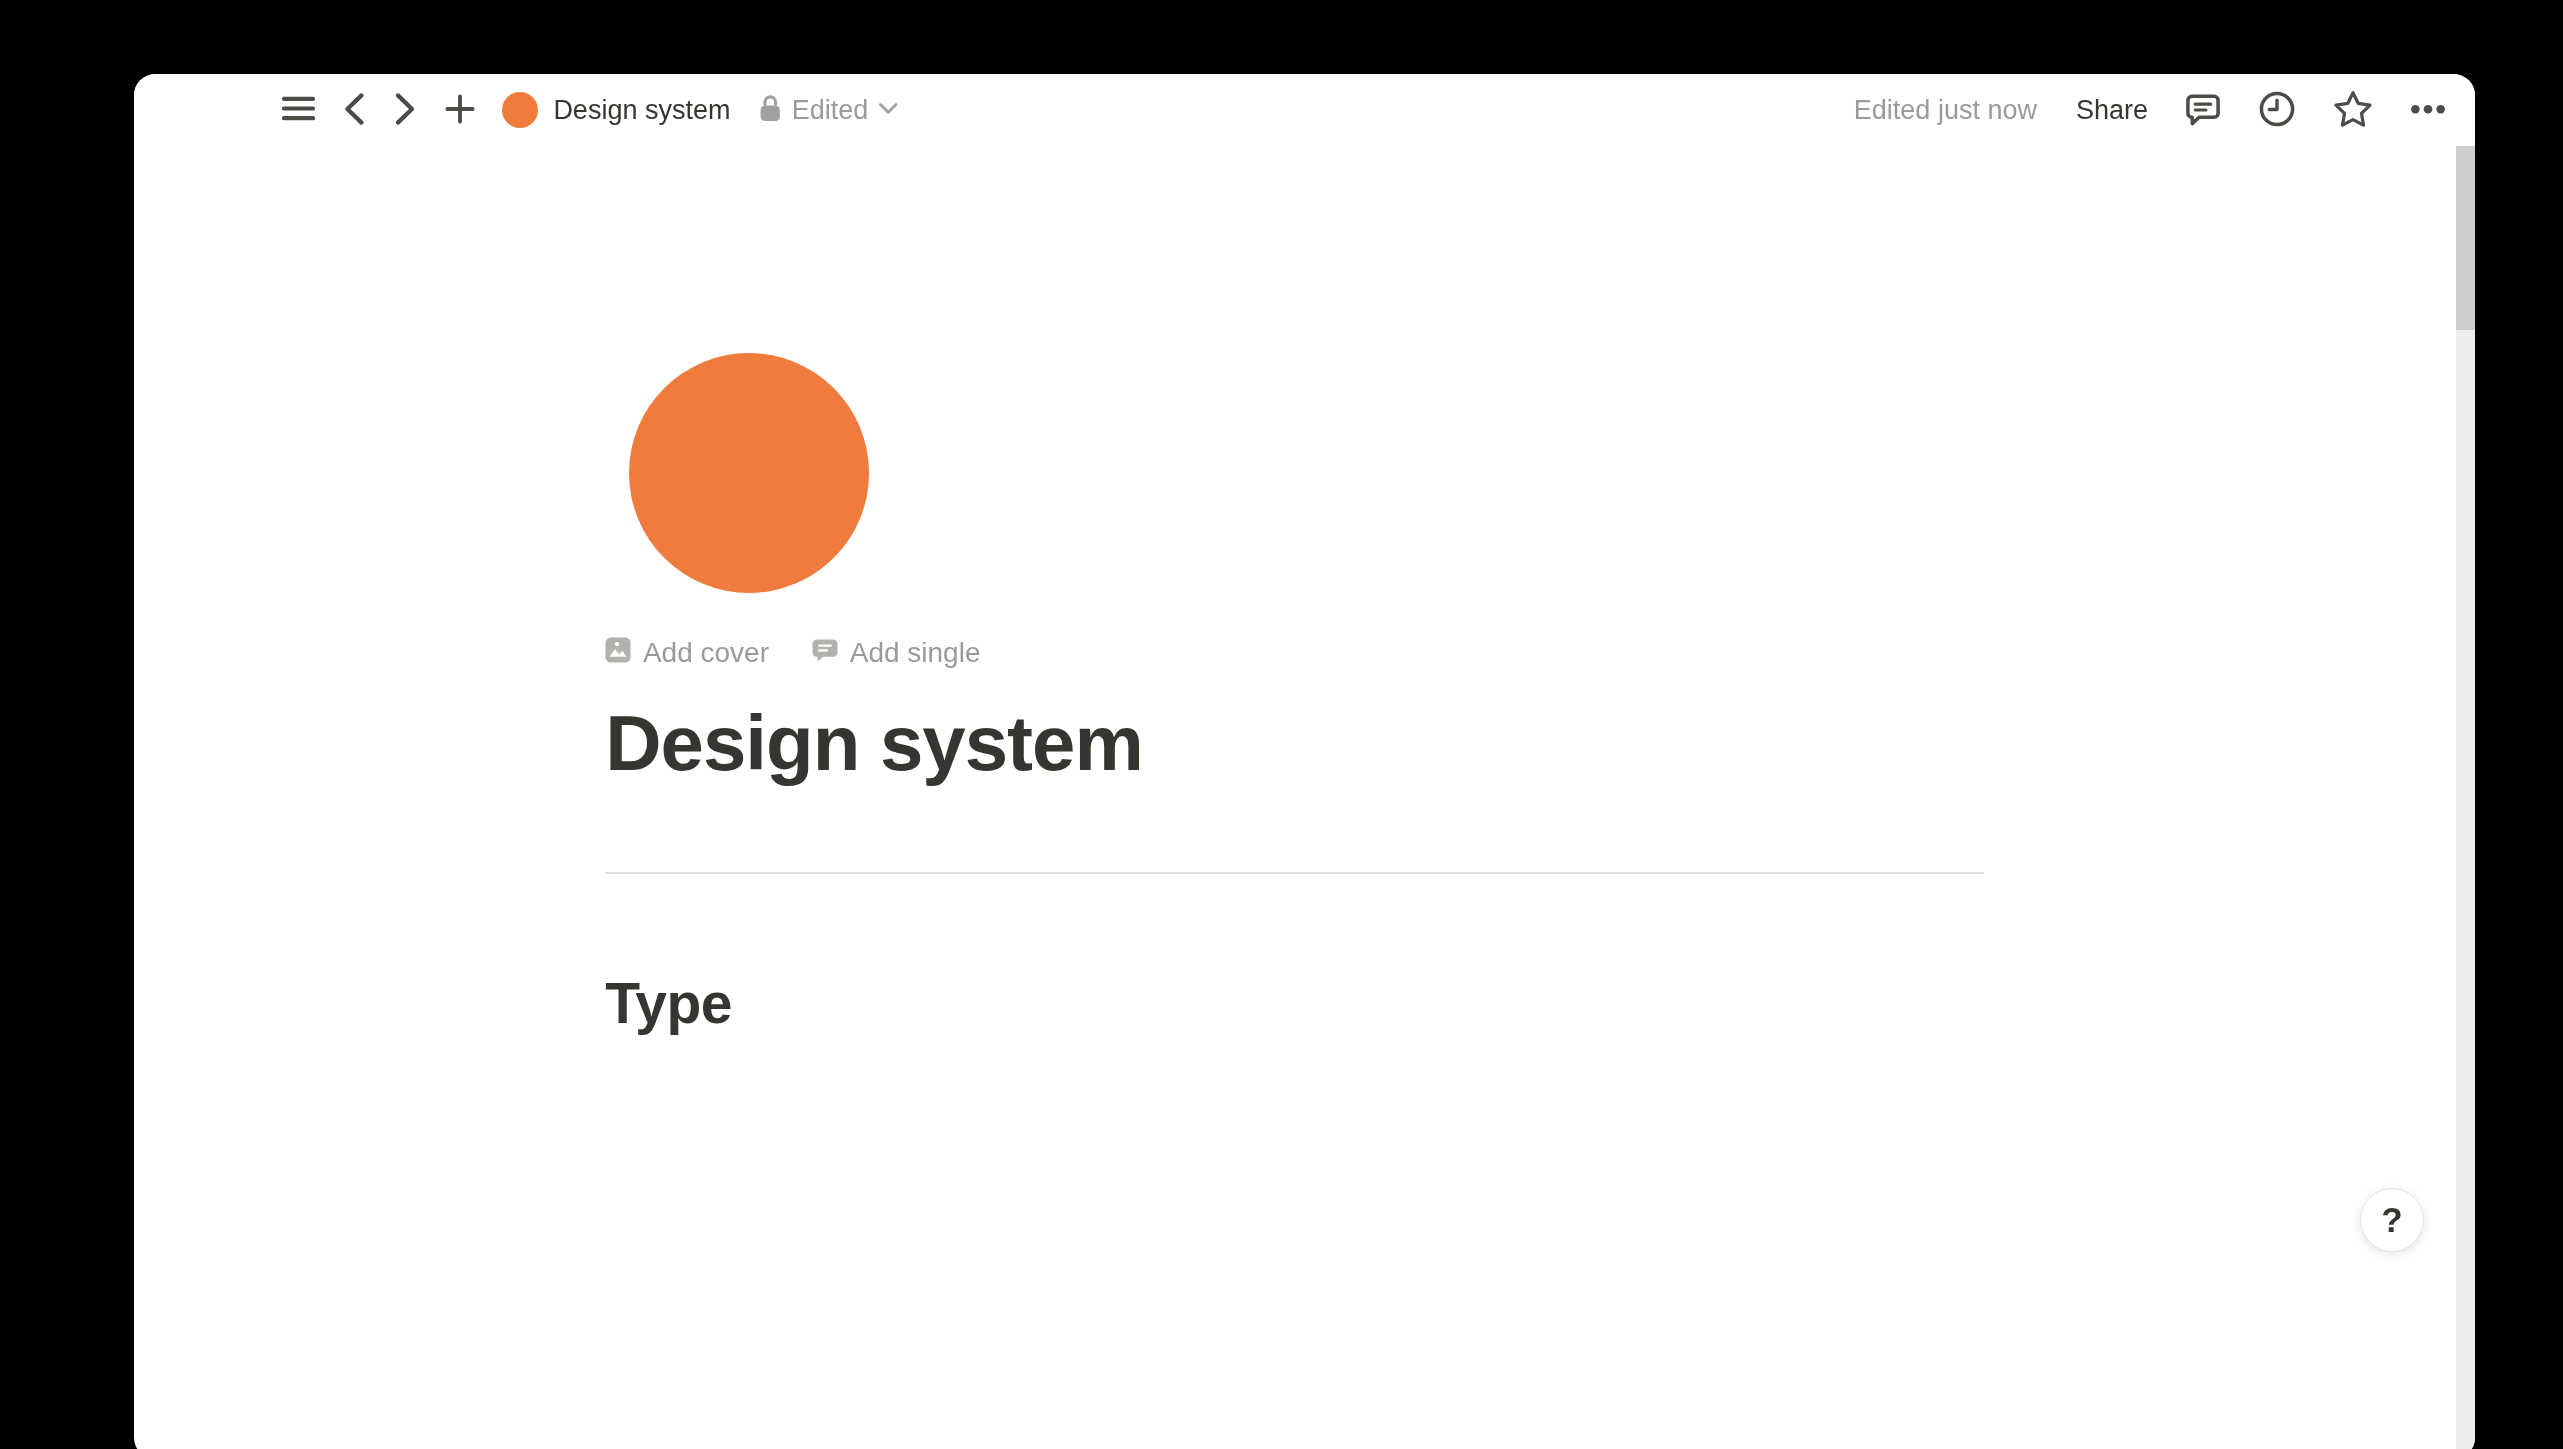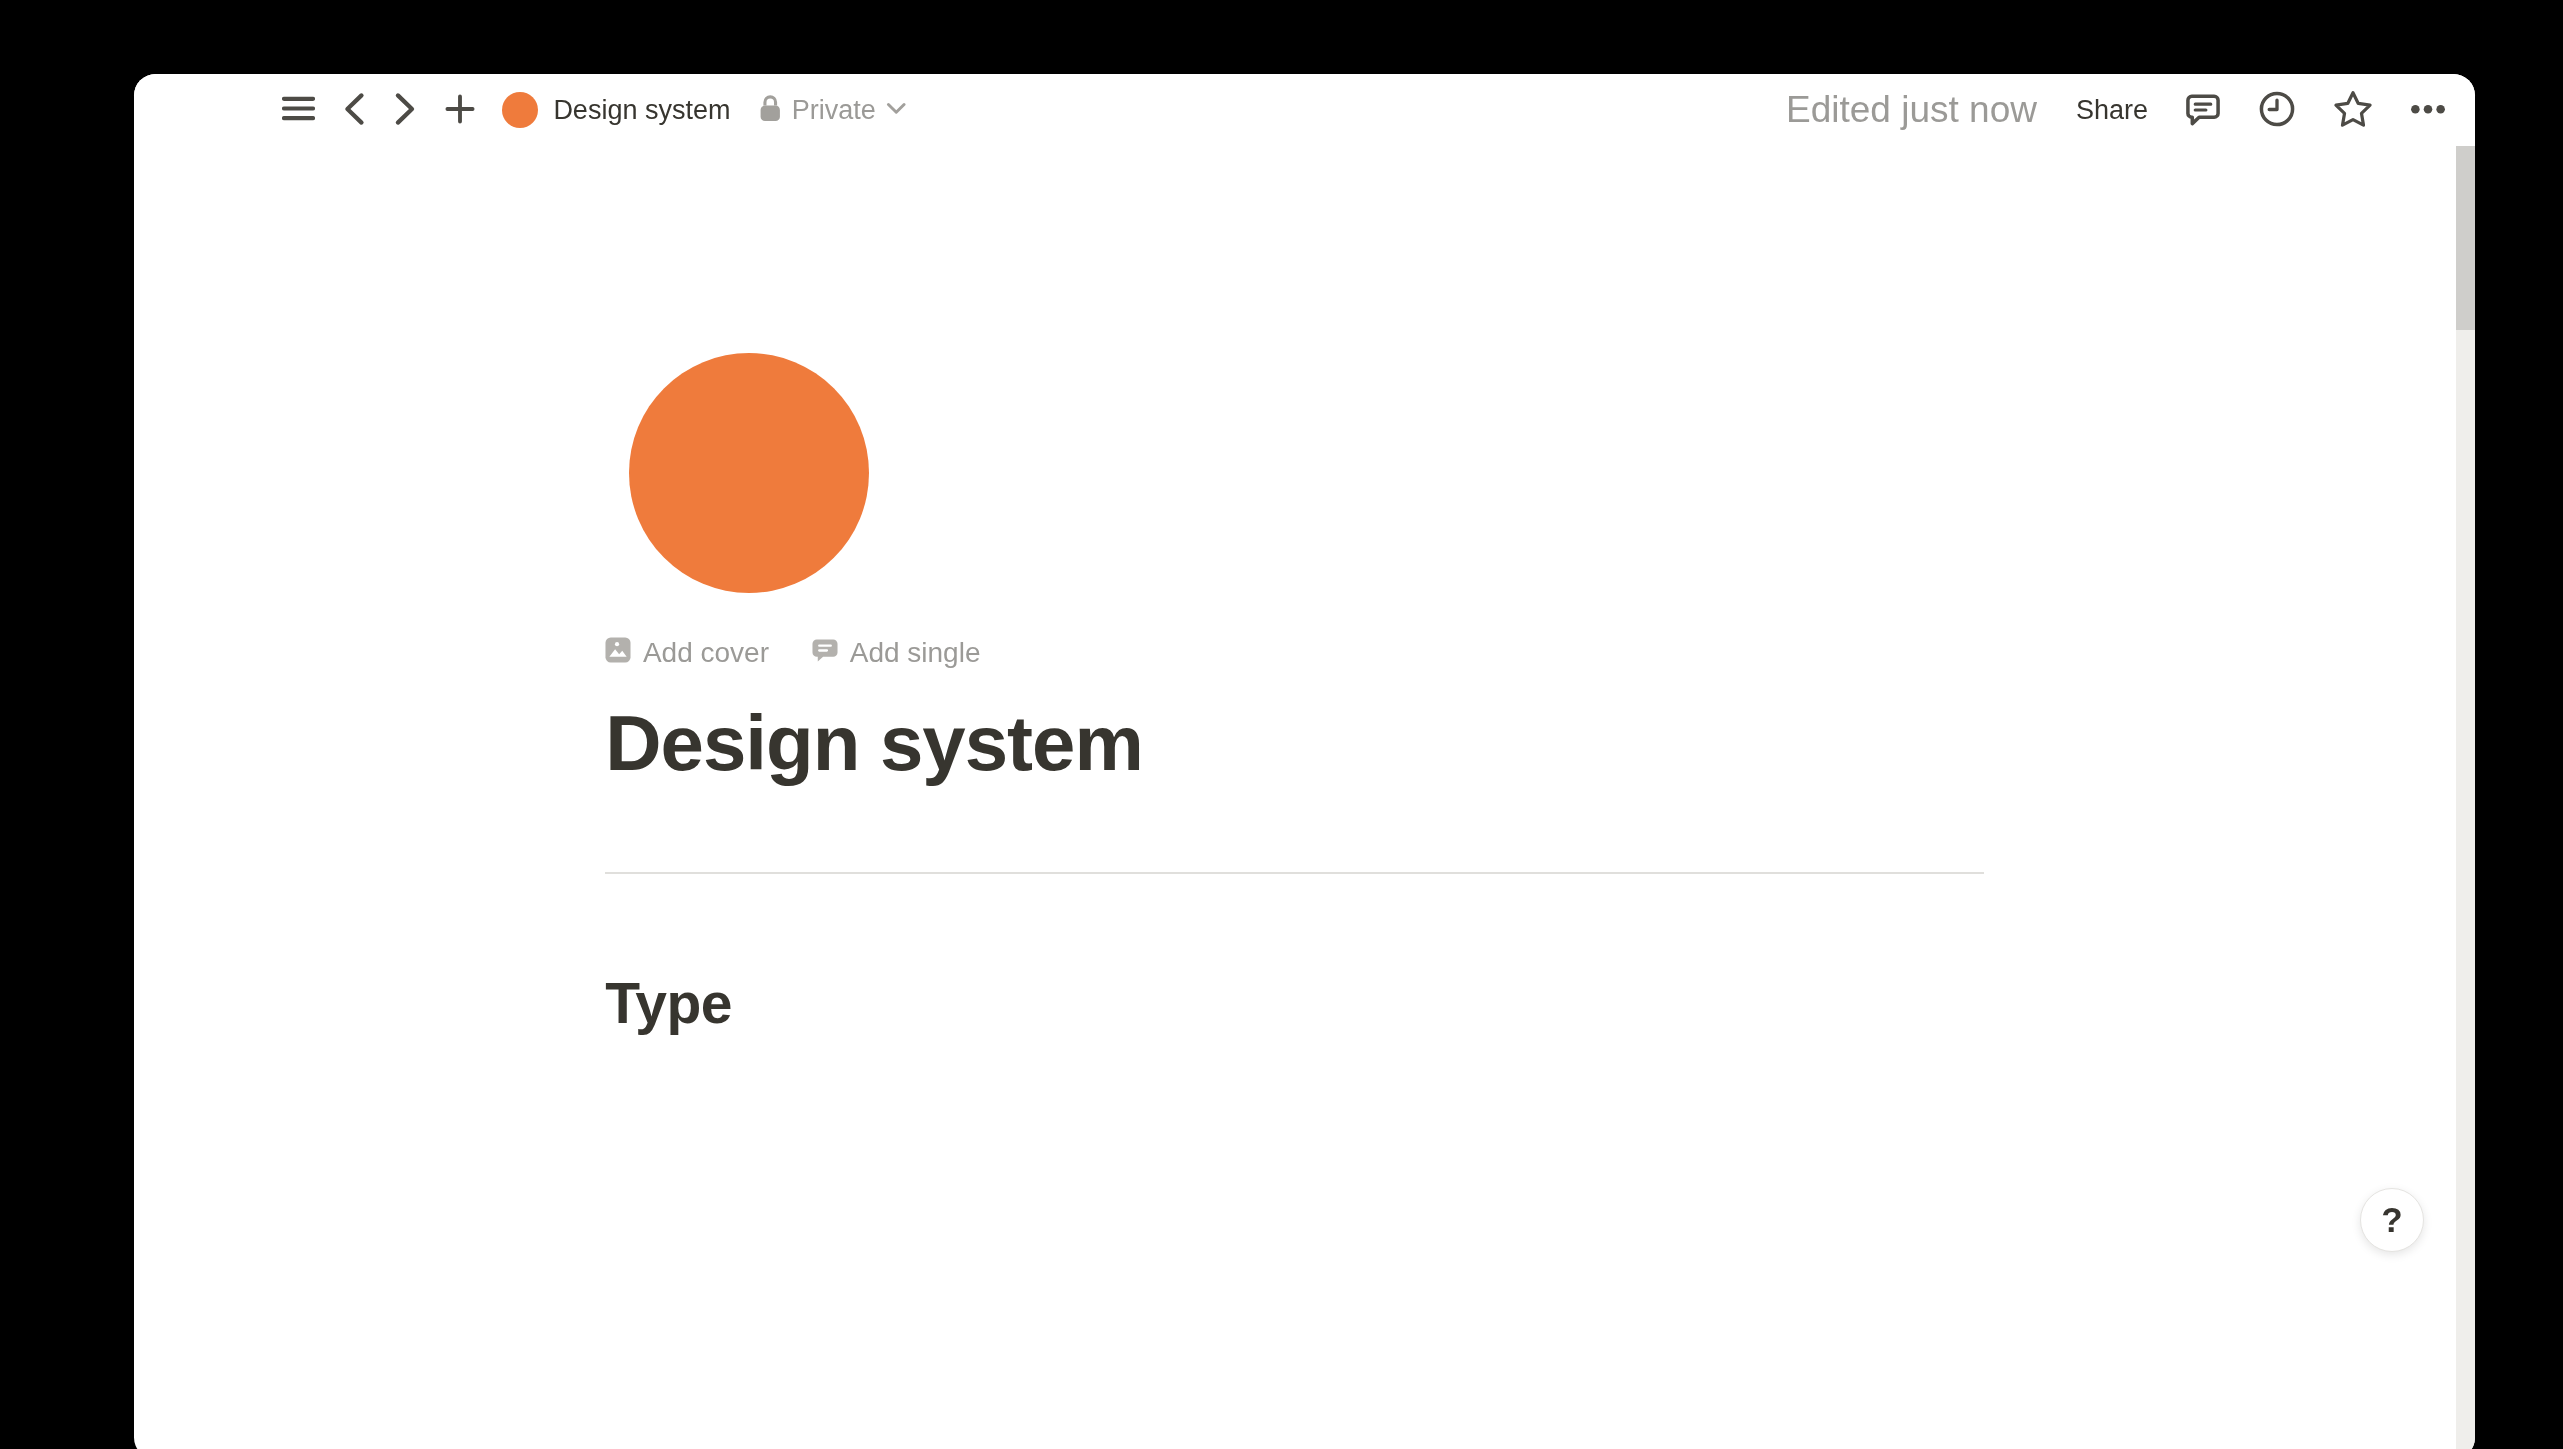--- a/index.html
+++ b/index.html
@@ -27,21 +27,21 @@
   }
   .tb-left,.tb-right{display:flex;align-items:center;}
   .tb-btn{display:flex;align-items:center;justify-content:center;cursor:pointer;background:none;border:none;padding:0;}
   .tb-left .tb-btn{margin-right:27px;}
   .breadcrumb{display:flex;align-items:center;margin-right:29px;cursor:pointer;}
   .page-dot{width:36px;height:36px;border-radius:50%;background:var(--accent-orange);margin-right:15.6px;flex:none;}
   .crumb-title{font-size:27px;font-weight:500;color:var(--text-primary);white-space:nowrap;}
   .privacy{display:flex;align-items:center;cursor:pointer;}
   .privacy-label{font-size:27px;color:var(--text-secondary);margin:0 9.8px 0 9.8px;}
   .tb-right .tb-btn{margin-left:37px;}
-  .edited{font-size:37px;color:var(--text-secondary);white-space:nowrap;text-align:right;}
+  .edited{font-size:27px;color:var(--text-secondary);white-space:nowrap;text-align:right;}
   .share{font-size:27px;font-weight:500;color:var(--text-primary);margin-left:39px;cursor:pointer;}
 
   
   .scrollbar{position:absolute;top:72px;right:0;bottom:0;width:19.5px;background:#EFEEEB;}
   .scroll-thumb{position:absolute;top:0;left:0;width:19.5px;height:184px;background:#CFCECB;}
 
   
   .page-body{position:absolute;top:72px;left:0;right:19.5px;bottom:0;overflow:hidden;}
   .content{width:1379px;margin:0 auto;}
 
@@ -113,21 +113,21 @@
         <span class="page-dot"></span>
         <span class="crumb-title">Design system</span>
       </div>
       <div class="privacy">
         <span>
           <svg width="22.5" height="28" viewBox="0 0 23 29">
               <rect x="1.5" y="12" width="20" height="16" rx="4.5" fill="#A2A09C"></rect>
               <path d="M6 12V8.5a5.5 5.5 0 0 1 11 0V12" fill="none" stroke="#A2A09C" stroke-width="3.2"></path>
             </svg>
         </span>
-        <span class="privacy-label">Private</span>
+        <span class="privacy-label">Edited</span>
         <span>
           <svg width="20.5" height="12.7" viewBox="0 0 21 13">
               <path d="M2.5 2.5 10.5 10.5 18.5 2.5" fill="none" stroke="#A2A09C" stroke-width="3" stroke-linecap="round" stroke-linejoin="round"></path>
             </svg>
         </span>
       </div>
     </div>
 
     <div class="tb-right">
       <span class="edited">Edited just now</span>

